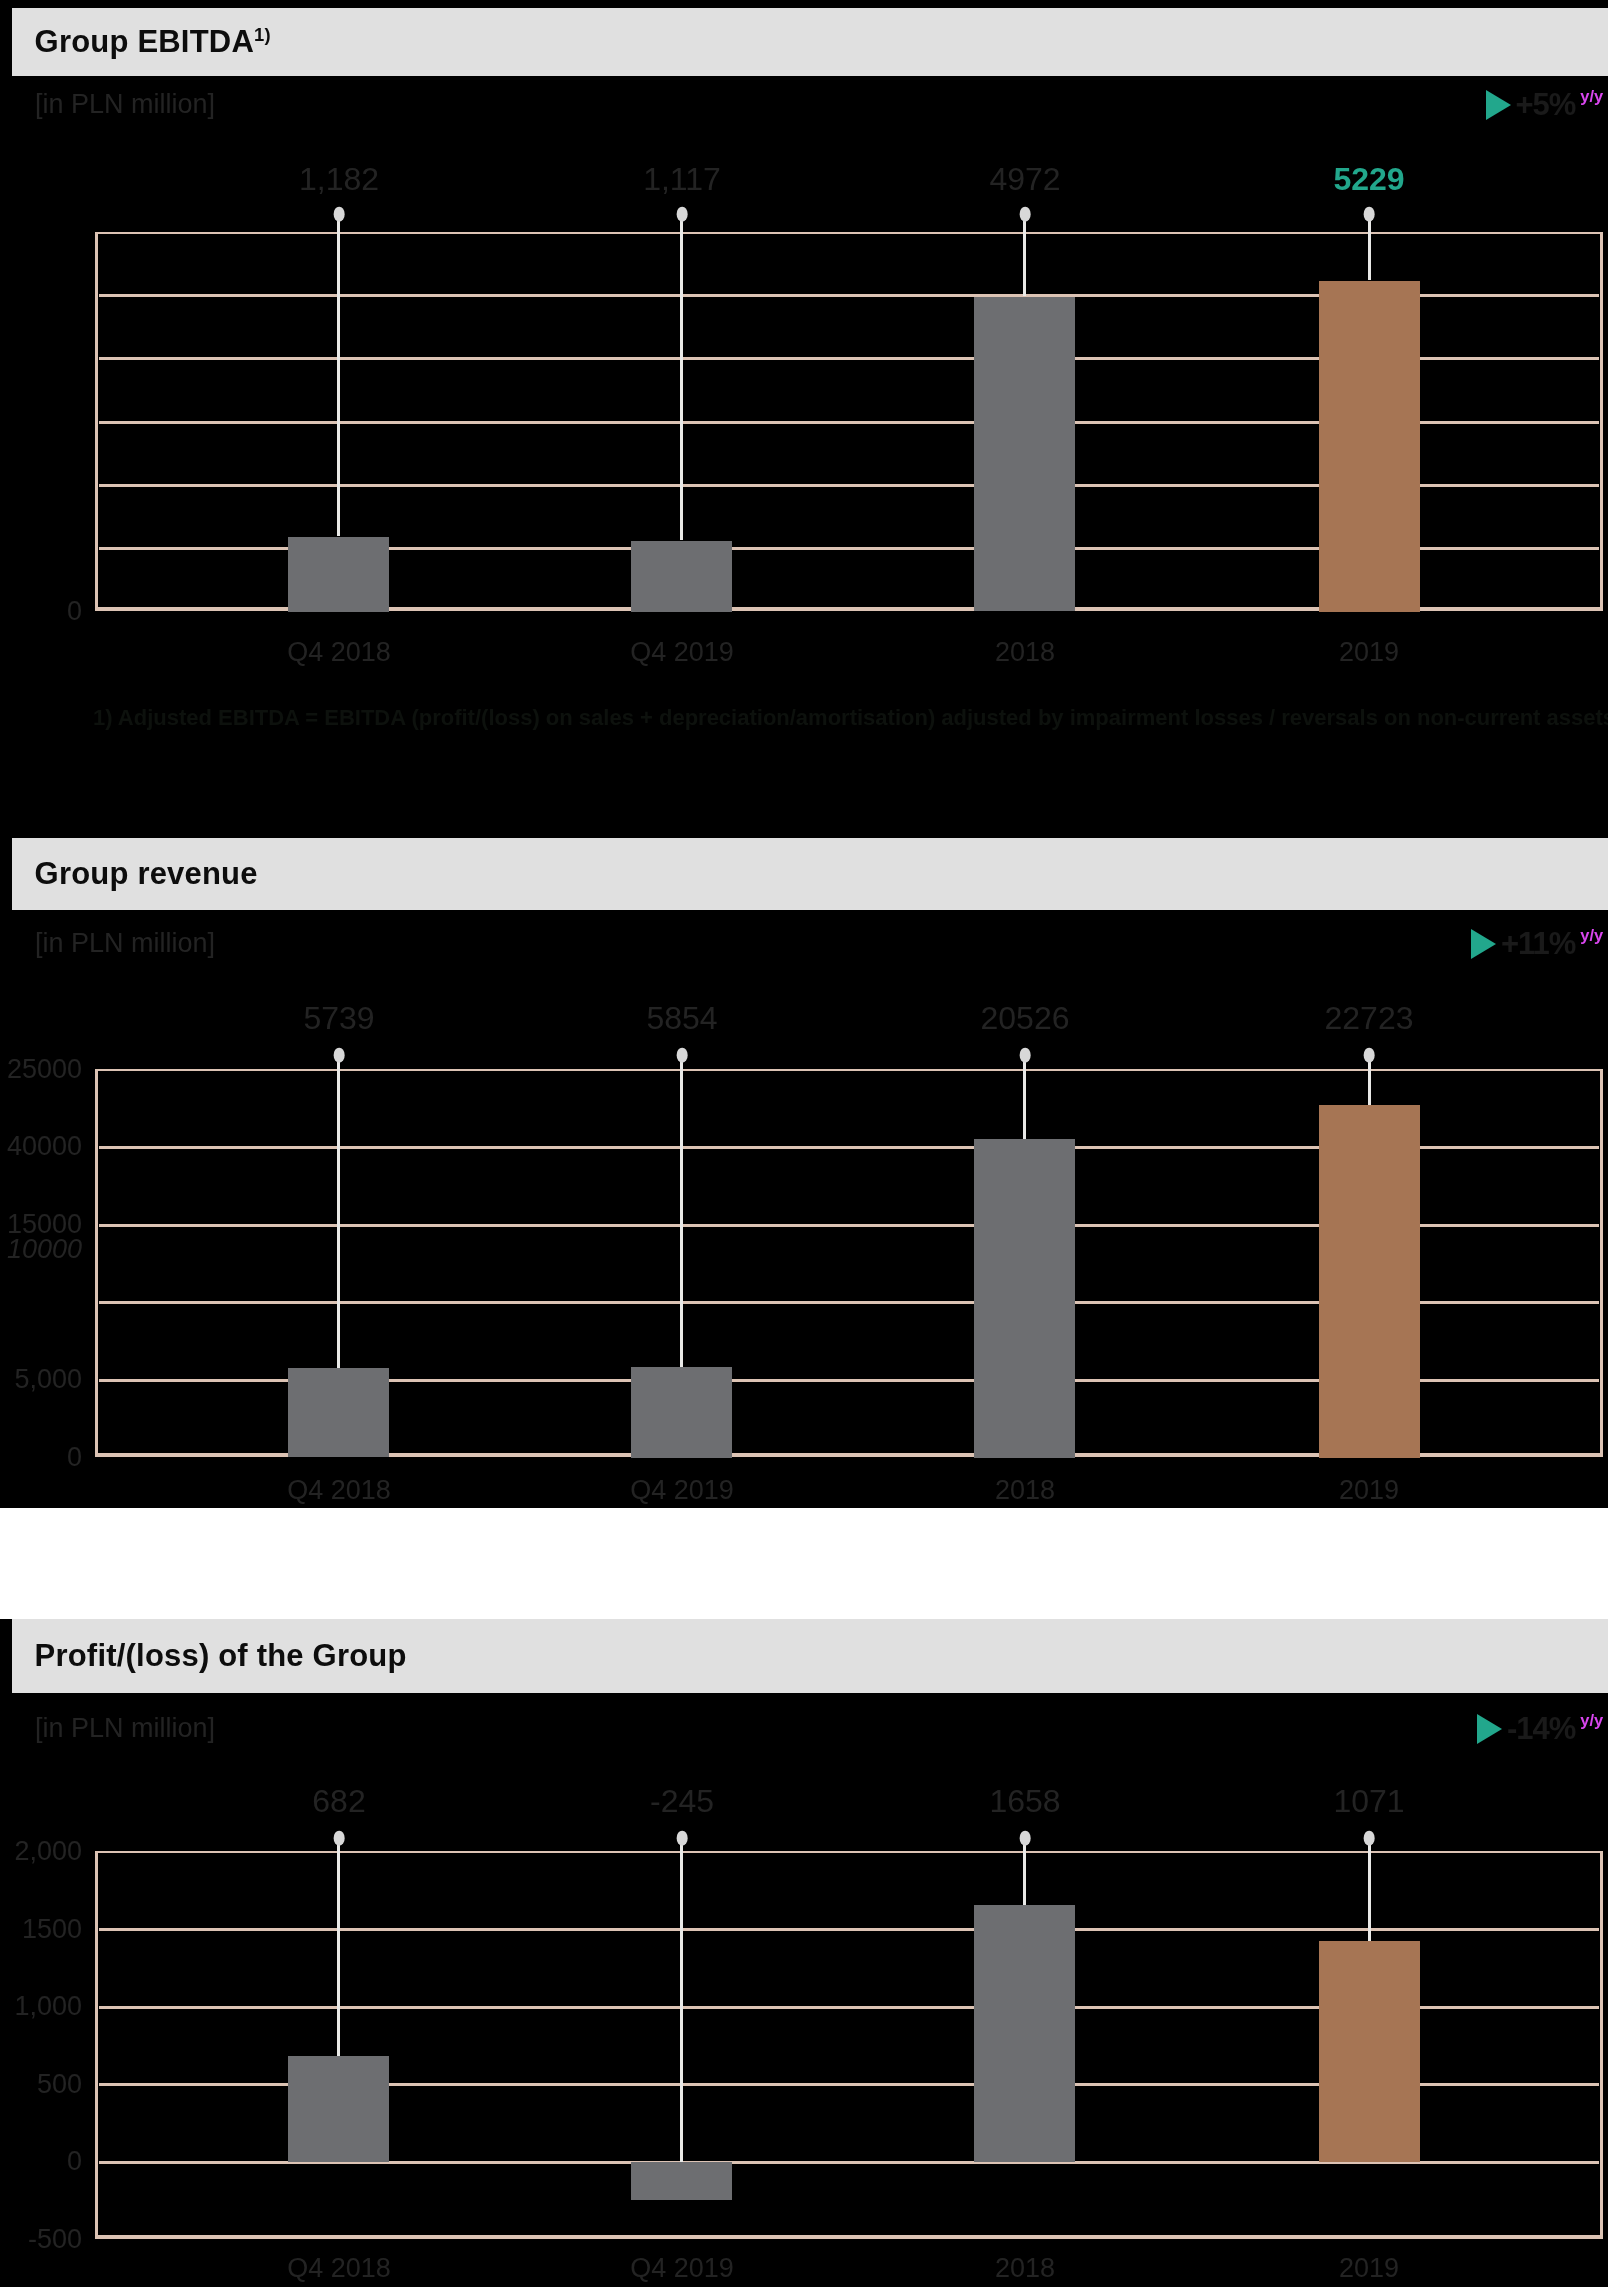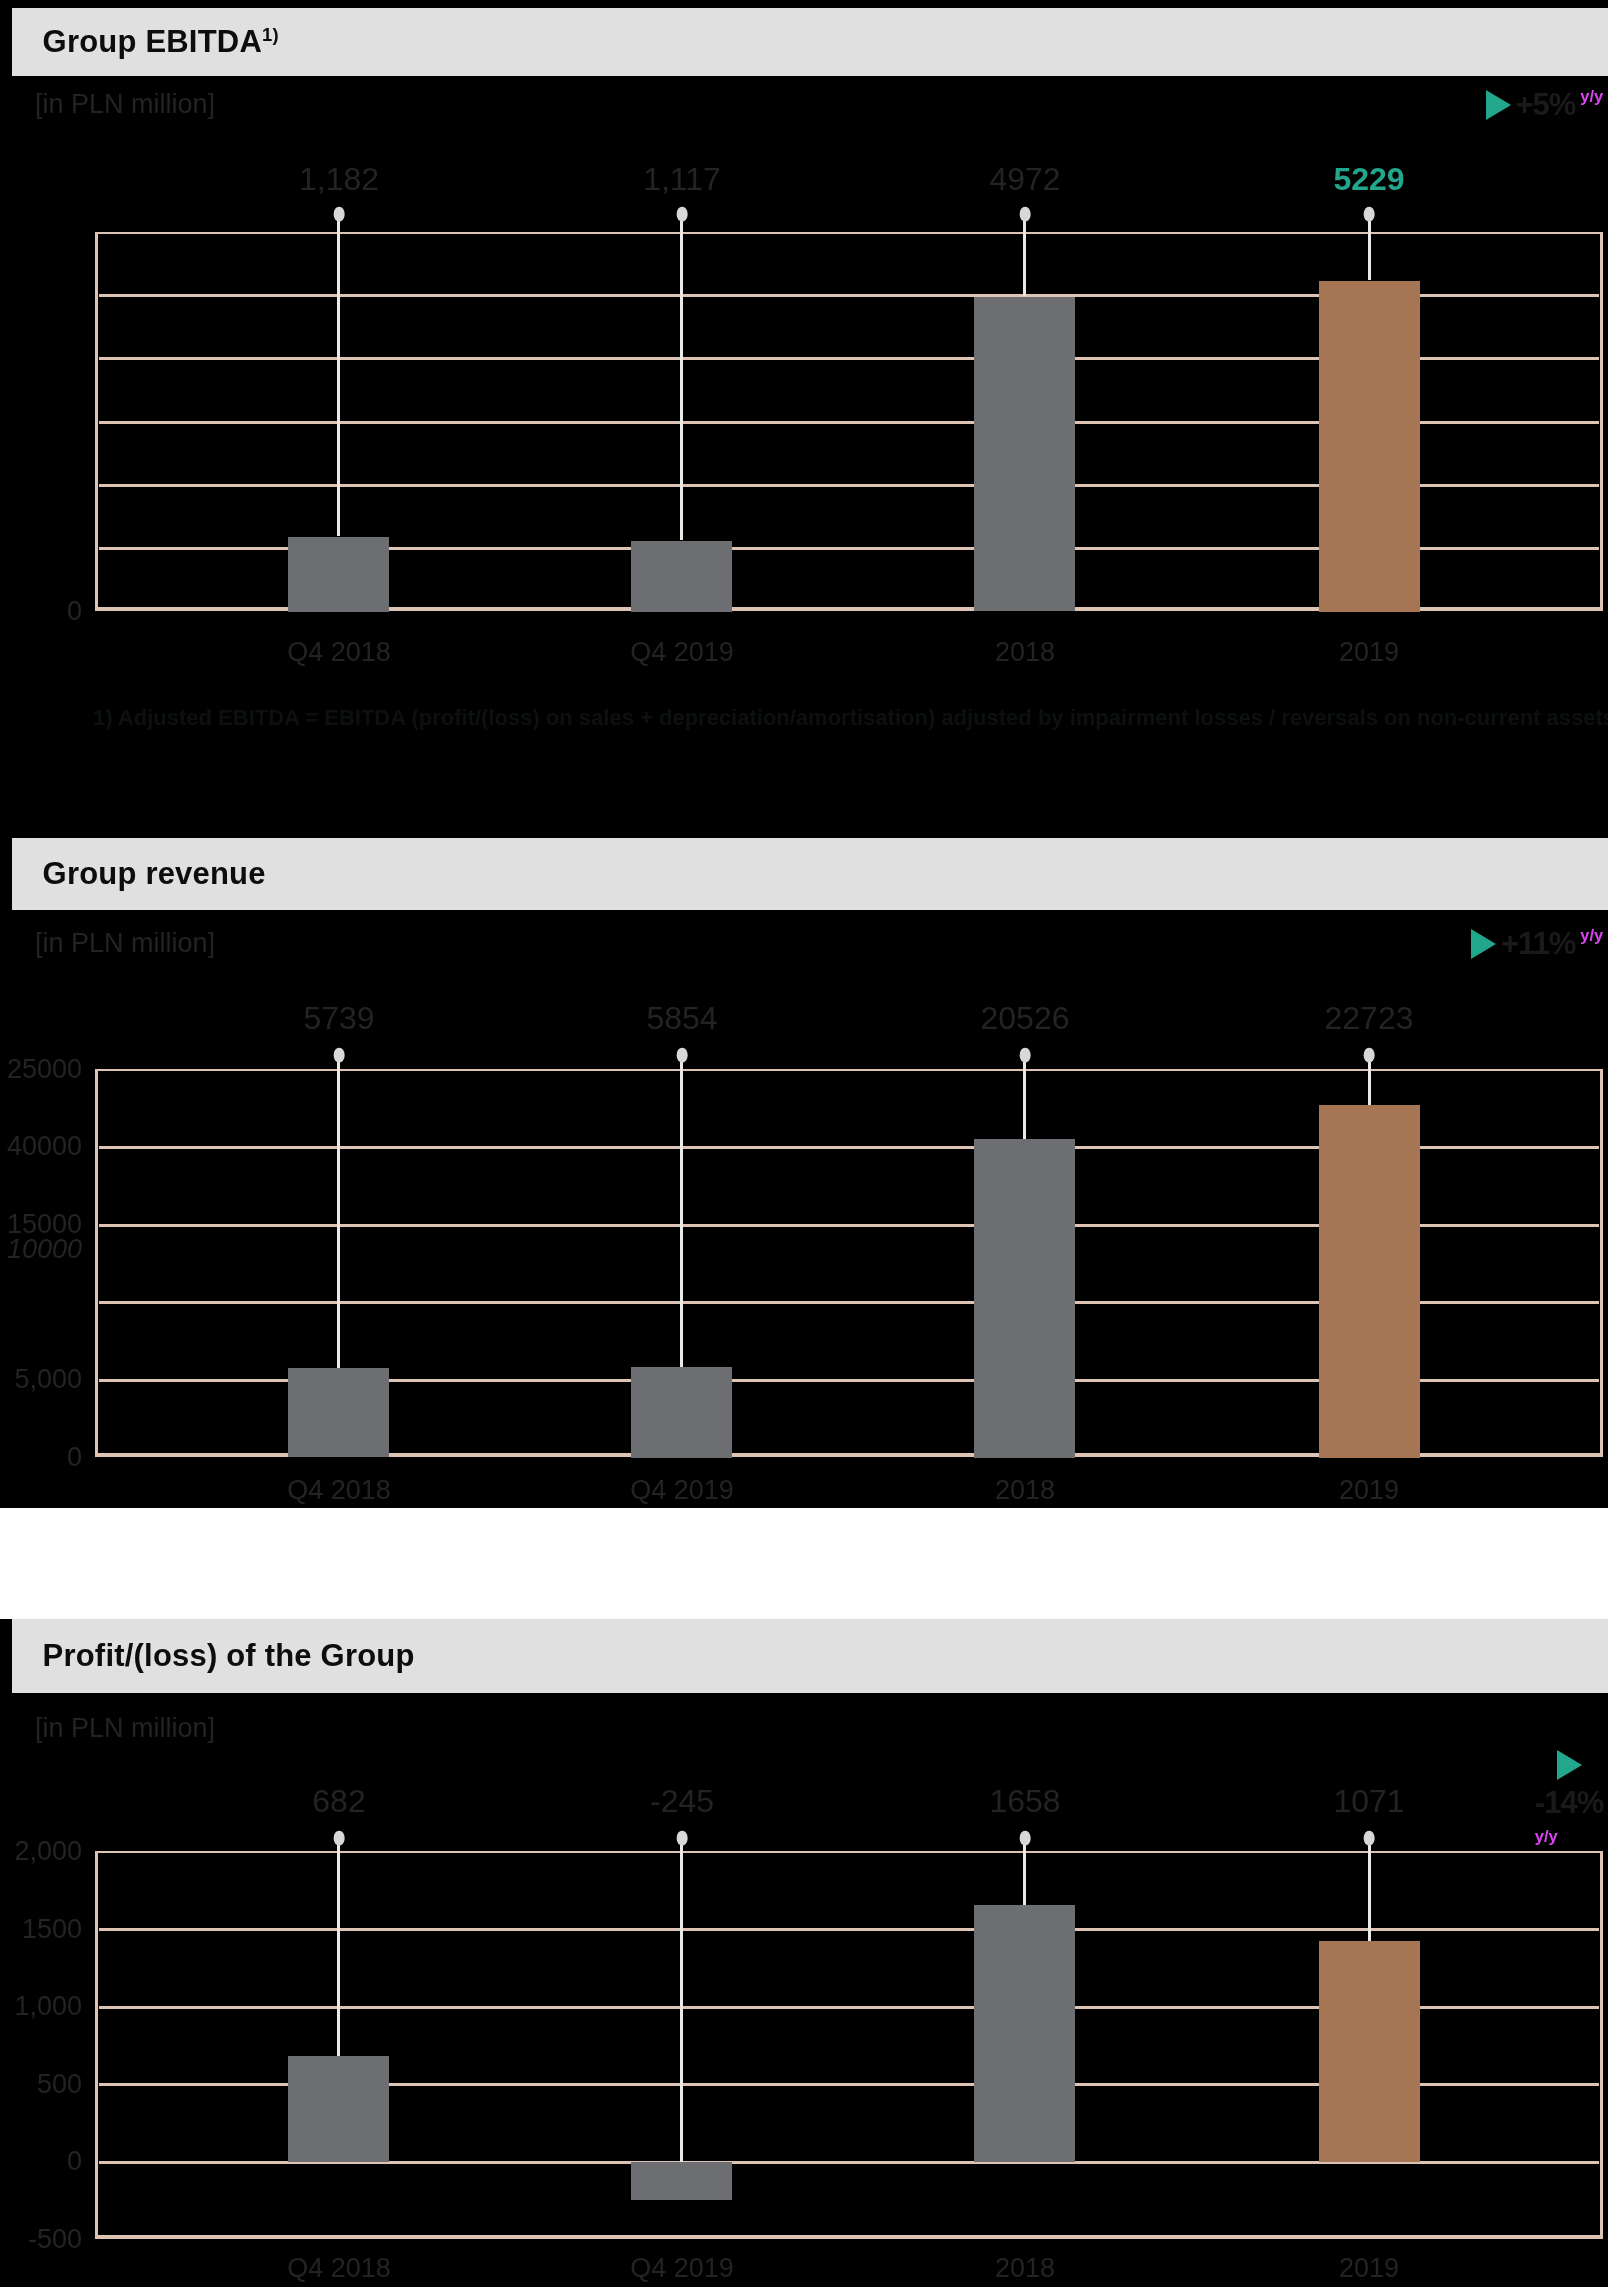--- a/index.html
+++ b/index.html
@@ -1,19 +1,19 @@
 <!DOCTYPE html>
 <html><head>
 <meta charset="utf-8">
 <style>
   html,body{margin:0;padding:0;background:#000;}
   .page{position:relative;width:1609px;height:2287px;background:#000;overflow:hidden;
         font-family:"Liberation Sans","DejaVu Sans",sans-serif;}
   .band{position:absolute;left:11.6px;right:0;background:var(--band,#E0E0E0);
-        display:flex;align-items:center;padding-left:31px;box-sizing:border-box;}
+        display:flex;align-items:center;padding-left:23px;box-sizing:border-box;}
   .band h2{margin:0;font-size:31px;font-weight:700;color:#0D0D0D;letter-spacing:0.2px;}
   .band sup{font-size:18.4px;font-weight:700;vertical-align:super;}
   .unit{position:absolute;left:35px;font-size:27px;color:var(--dim,#232323);white-space:nowrap;}
   .badge{position:absolute;right:5.8px;height:37px;display:flex;align-items:center;gap:4.9px;}
   .tri{width:0;height:0;border-left:25px solid var(--accent,#22A78C);
        border-top:15.5px solid transparent;border-bottom:15.5px solid transparent;}
   .chg{font-size:31px;font-weight:700;color:#1A1A1A;letter-spacing:-1px;}
   .sfx{font-size:16.5px;font-weight:700;color:#d946ef;align-self:flex-start;margin-top:1px;}
   .footnote{position:absolute;left:93px;font-size:22px;font-weight:700;color:#0D110D;white-space:nowrap;}
   .plot{position:absolute;inset:0;pointer-events:none;}
@@ -115,21 +115,21 @@
       <div class="vlabel" style="left: 1369px; top: 1018px;">22723</div>
       <div class="xtick" style="left: 1369px; top: 1475px;">2019</div>
     </div>
 
   <div class="gap" id="divider-0" style="top: 1508px; height: 111px;"></div>
 
   <div class="band" id="band-2" style="top: 1619px; height: 74px;">
     <h2><span>Profit/(loss) of the Group</span><sup></sup></h2>
   </div>
   <div class="unit" id="unit-2" style="top: 1713px;">[in PLN million]</div>
-  <div class="badge" id="badge-2" style="top: 1750px; flex-direction: column;">
+  <div class="badge" id="badge-2" style="top: 1710px;">
     <span class="tri"></span>
     <span class="chg">-14%</span>
     <span class="sfx">y/y</span>
   </div>
   <div class="plot" id="plot-2">
       <div class="box" style="left: 95px; top: 1851px; width: 1508px; height: 388px;"></div>
       <div class="gl" style="left: 99px; width: 1500px; top: 2161px;"></div>
       <div class="gl" style="left: 99px; width: 1500px; top: 2083px;"></div>
       <div class="gl" style="left: 99px; width: 1500px; top: 2006px;"></div>
       <div class="gl" style="left: 99px; width: 1500px; top: 1928px;"></div>

